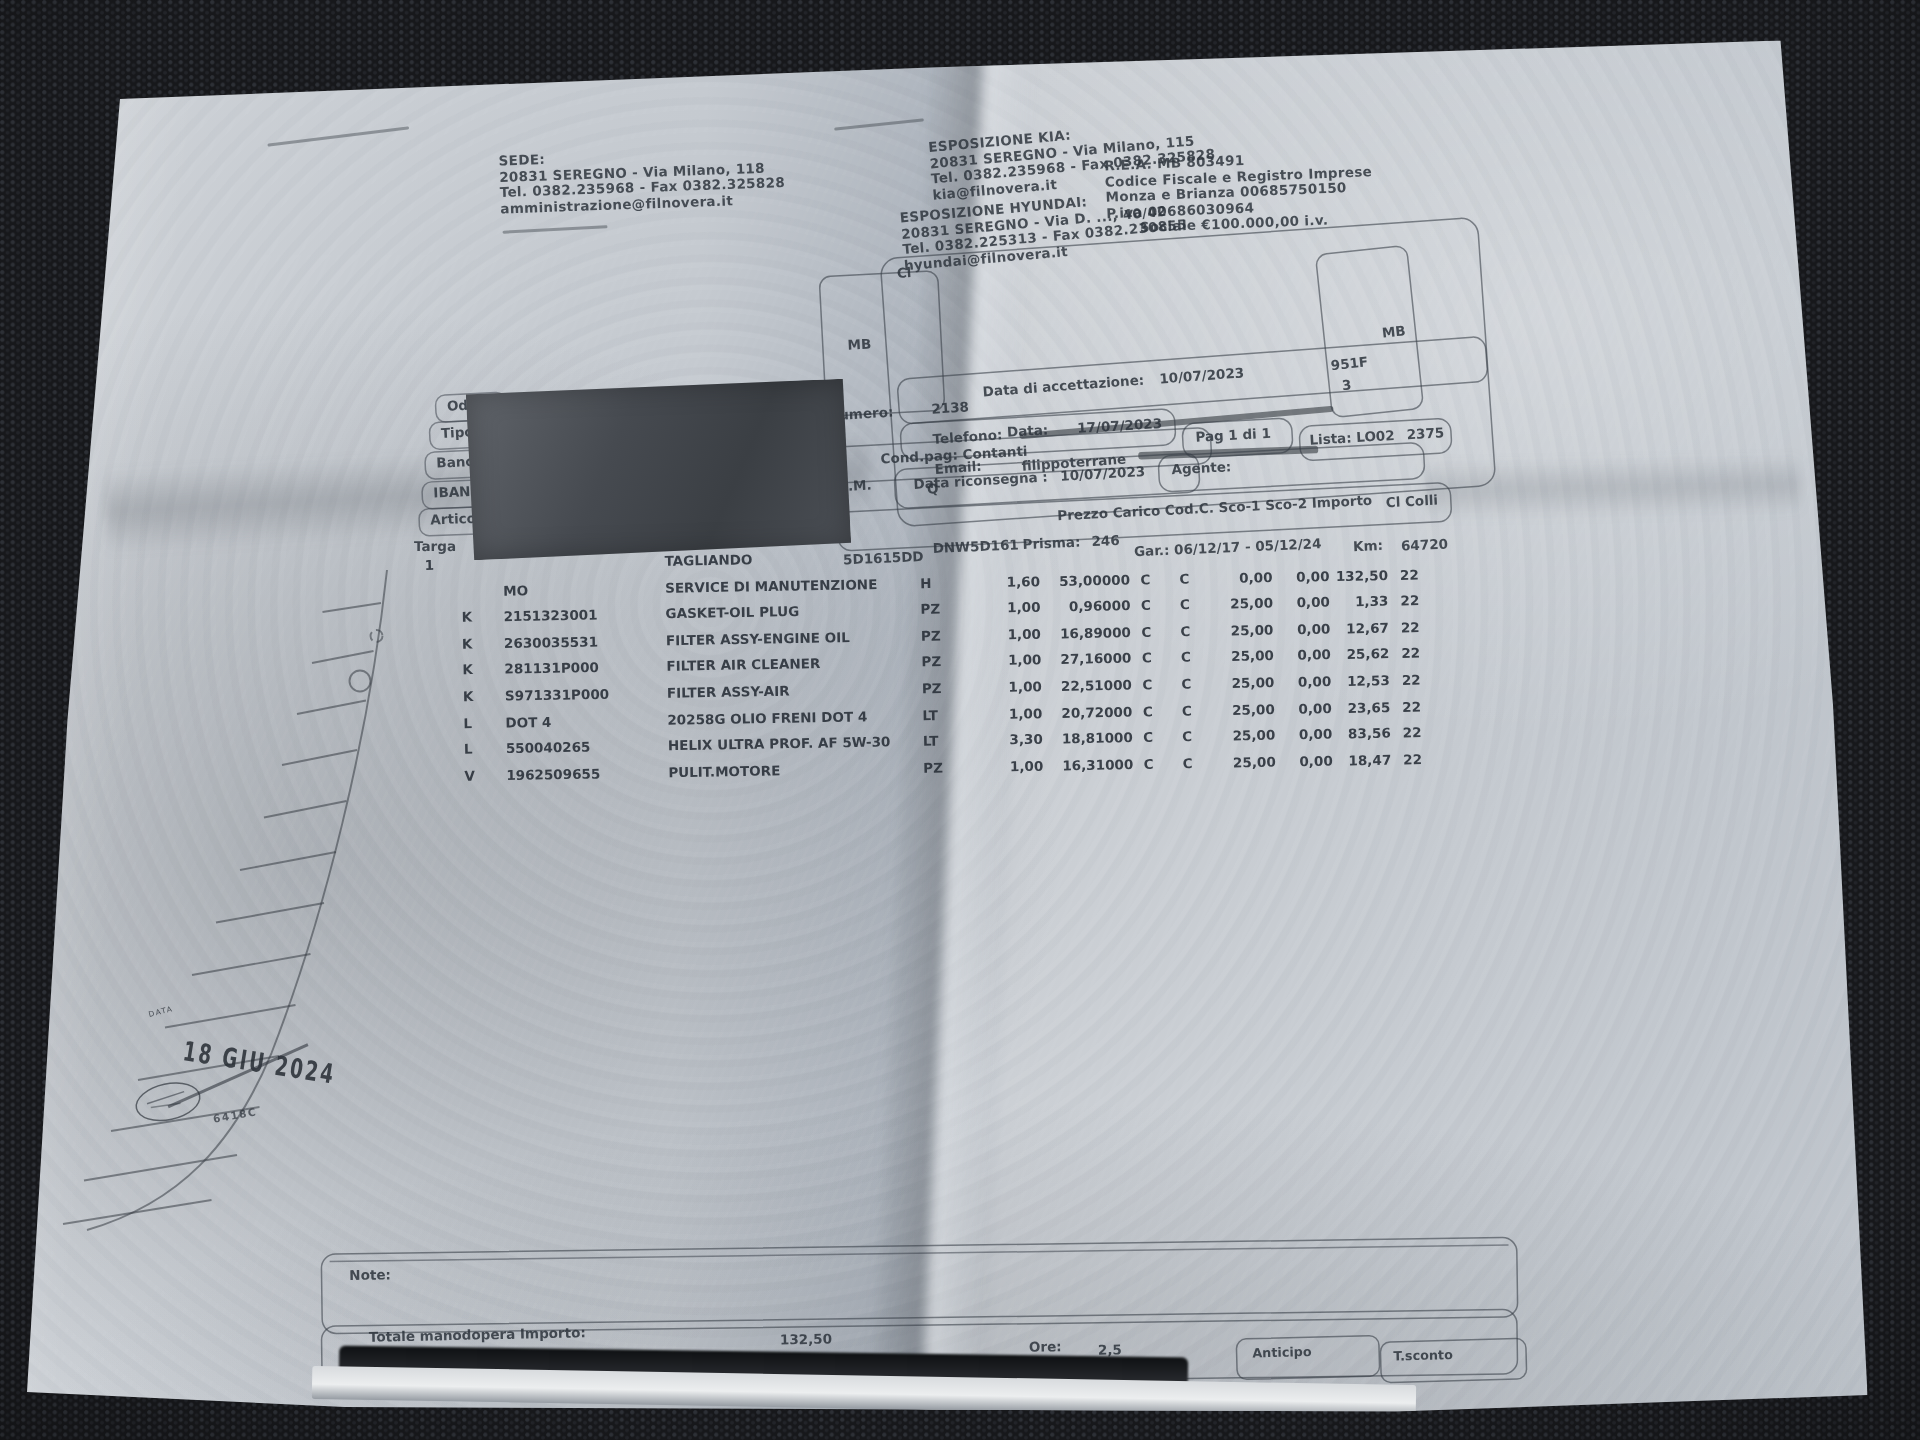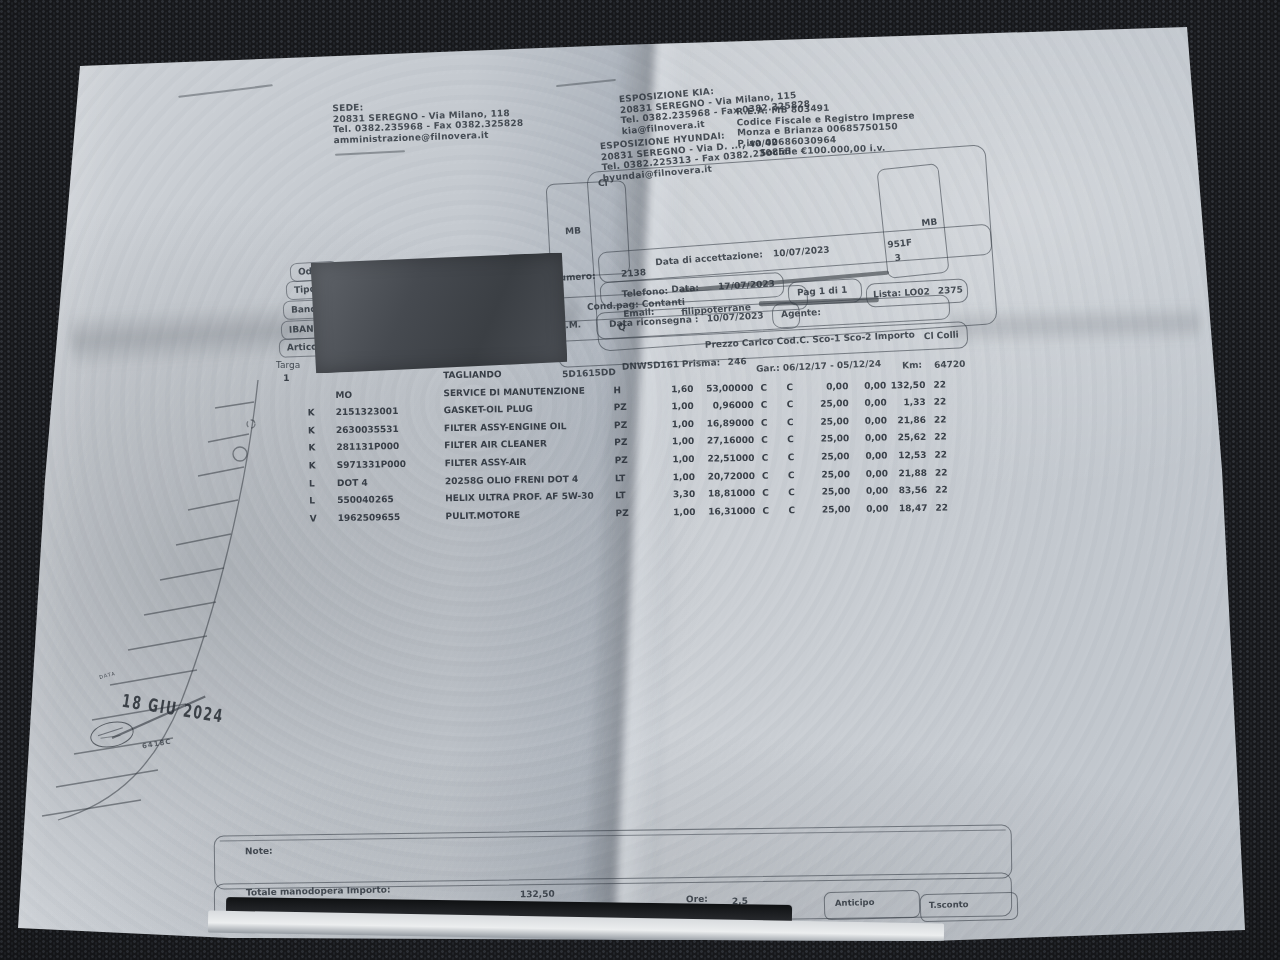--- a/index.html
+++ b/index.html
@@ -172,21 +172,21 @@
       <div class="fbox" style="left:558px;top:331px;width:408px;height:25px;transform:rotate(-2.8deg);">
         <span class="flabel" style="left:146px;top:5px;">Prezzo   Carico Cod.C. Sco-1 Sco-2 Importo</span>
         <span class="flabel" style="right:8px;top:7px;">Cl Colli</span>
       </div>
 
       <div class="lbl-box" style="left:290px;top:262px;width:48px;transform:rotate(-3deg);"><span>Odl C</span></div>
       <div class="lbl-box" style="left:286px;top:280px;width:52px;transform:rotate(-3deg);"><span>Tipo D</span></div>
       <div class="lbl-box" style="left:283px;top:300px;width:50px;transform:rotate(-2.5deg);"><span>Banca</span></div>
       <div class="lbl-box" style="left:281px;top:320px;width:48px;transform:rotate(-2.5deg);"><span>IBAN</span></div>
       <div class="lbl-box" style="left:279px;top:338px;width:50px;transform:rotate(-2deg);"><span>Artico</span></div>
-      <div class="lbl-box" style="left:268px;top:356px;width:48px;border-color:transparent;font-weight:400;"><span>Targa</span></div>
+      <div class="lbl-box" style="left:268px;top:356px;width:48px;border-color:transparent;font-weight:700;"><span>Targa</span></div>
 
       <div class="redact"></div>
 
       <div style="position:absolute;left:560px;top:352px;width:430px;height:30px;transform:rotate(-2.5deg);">
         <span class="flabel bold" style="left:2px;top:8px;">5D1615DD</span>
         <span class="flabel bold" style="left:62px;top:3px;">DNW5D161</span>
         <span class="flabel" style="left:122px;top:3px;">Prisma:</span>
         <span class="flabel" style="left:168px;top:3px;">246</span>
         <span class="flabel" style="left:196px;top:11px;">Gar.:  06/12/17 - 05/12/24</span>
         <span class="flabel" style="left:342px;top:14px;">Km:</span>
@@ -248,21 +248,21 @@
     <span class="c-tipo">K</span>
     <span class="c-code">2630035531</span>
     <span class="c-desc">FILTER ASSY-ENGINE OIL</span>
     <span class="c-um">PZ</span>
     <span class="c-qty">1,00</span>
     <span class="c-price">16,89000</span>
     <span class="c-c1">C</span>
     <span class="c-c2">C</span>
     <span class="c-sco1">25,00</span>
     <span class="c-sco2">0,00</span>
-    <span class="c-imp">21,86</span>
+    <span class="c-imp">12,67</span>
     <span class="c-iva">22</span>
   </div>
 
   <div class="trow">
     <span class="c-n"></span>
     <span class="c-tipo">K</span>
     <span class="c-code">281131P000</span>
     <span class="c-desc">FILTER AIR CLEANER</span>
     <span class="c-um">PZ</span>
     <span class="c-qty">1,00</span>
@@ -296,21 +296,21 @@
     <span class="c-tipo">L</span>
     <span class="c-code">DOT 4</span>
     <span class="c-desc">20258G OLIO FRENI DOT 4</span>
     <span class="c-um">LT</span>
     <span class="c-qty">1,00</span>
     <span class="c-price">20,72000</span>
     <span class="c-c1">C</span>
     <span class="c-c2">C</span>
     <span class="c-sco1">25,00</span>
     <span class="c-sco2">0,00</span>
-    <span class="c-imp">21,88</span>
+    <span class="c-imp">23,65</span>
     <span class="c-iva">22</span>
   </div>
 
   <div class="trow">
     <span class="c-n"></span>
     <span class="c-tipo">L</span>
     <span class="c-code">550040265</span>
     <span class="c-desc">HELIX ULTRA PROF. AF 5W-30</span>
     <span class="c-um">LT</span>
     <span class="c-qty">3,30</span>
@@ -366,21 +366,21 @@
       <span class="stamp-date">18 GIU 2024</span>
       <div class="stamp-line"></div>
       <div class="oval">
           <i></i>
           <b></b>
         </div>
       <span class="stamp-code">6418C</span>
 
       <div class="fbox" style="left:214px;top:830px;width:796px;height:52px;transform:rotate(-.8deg);border-radius:10px;">
         <div style="position:absolute;left:5px;right:5px;top:4px;height:1.3px;background:rgba(53,60,69,.5);"></div>
-        <span class="flabel" style="left:18px;top:10px;margin-left:12px;">Note:</span>
+        <span class="flabel" style="left:18px;top:10px;">Note:</span>
       </div>
 
       <div class="fbox" style="left:214px;top:878px;width:796px;height:42px;transform:rotate(-.8deg);border-radius:10px;"></div>
       <span class="flabel" style="left:246px;top:886px;transform:rotate(-1.2deg);">Totale manodopera  Importo:</span>
       <span class="flabel bold" style="left:520px;top:889px;transform:rotate(-1.2deg);">132,50</span>
       <span class="flabel" style="left:686px;top:894px;transform:rotate(-1.2deg);">Ore:</span>
       <span class="flabel" style="left:732px;top:896px;transform:rotate(-1.2deg);">2,5</span>
 
       <div class="fbox" style="left:824px;top:891px;width:94px;height:26px;transform:rotate(-1.5deg);border-radius:7px;">
         <span class="flabel" style="left:10px;top:5px;font-size:8.5px;">Anticipo</span>

